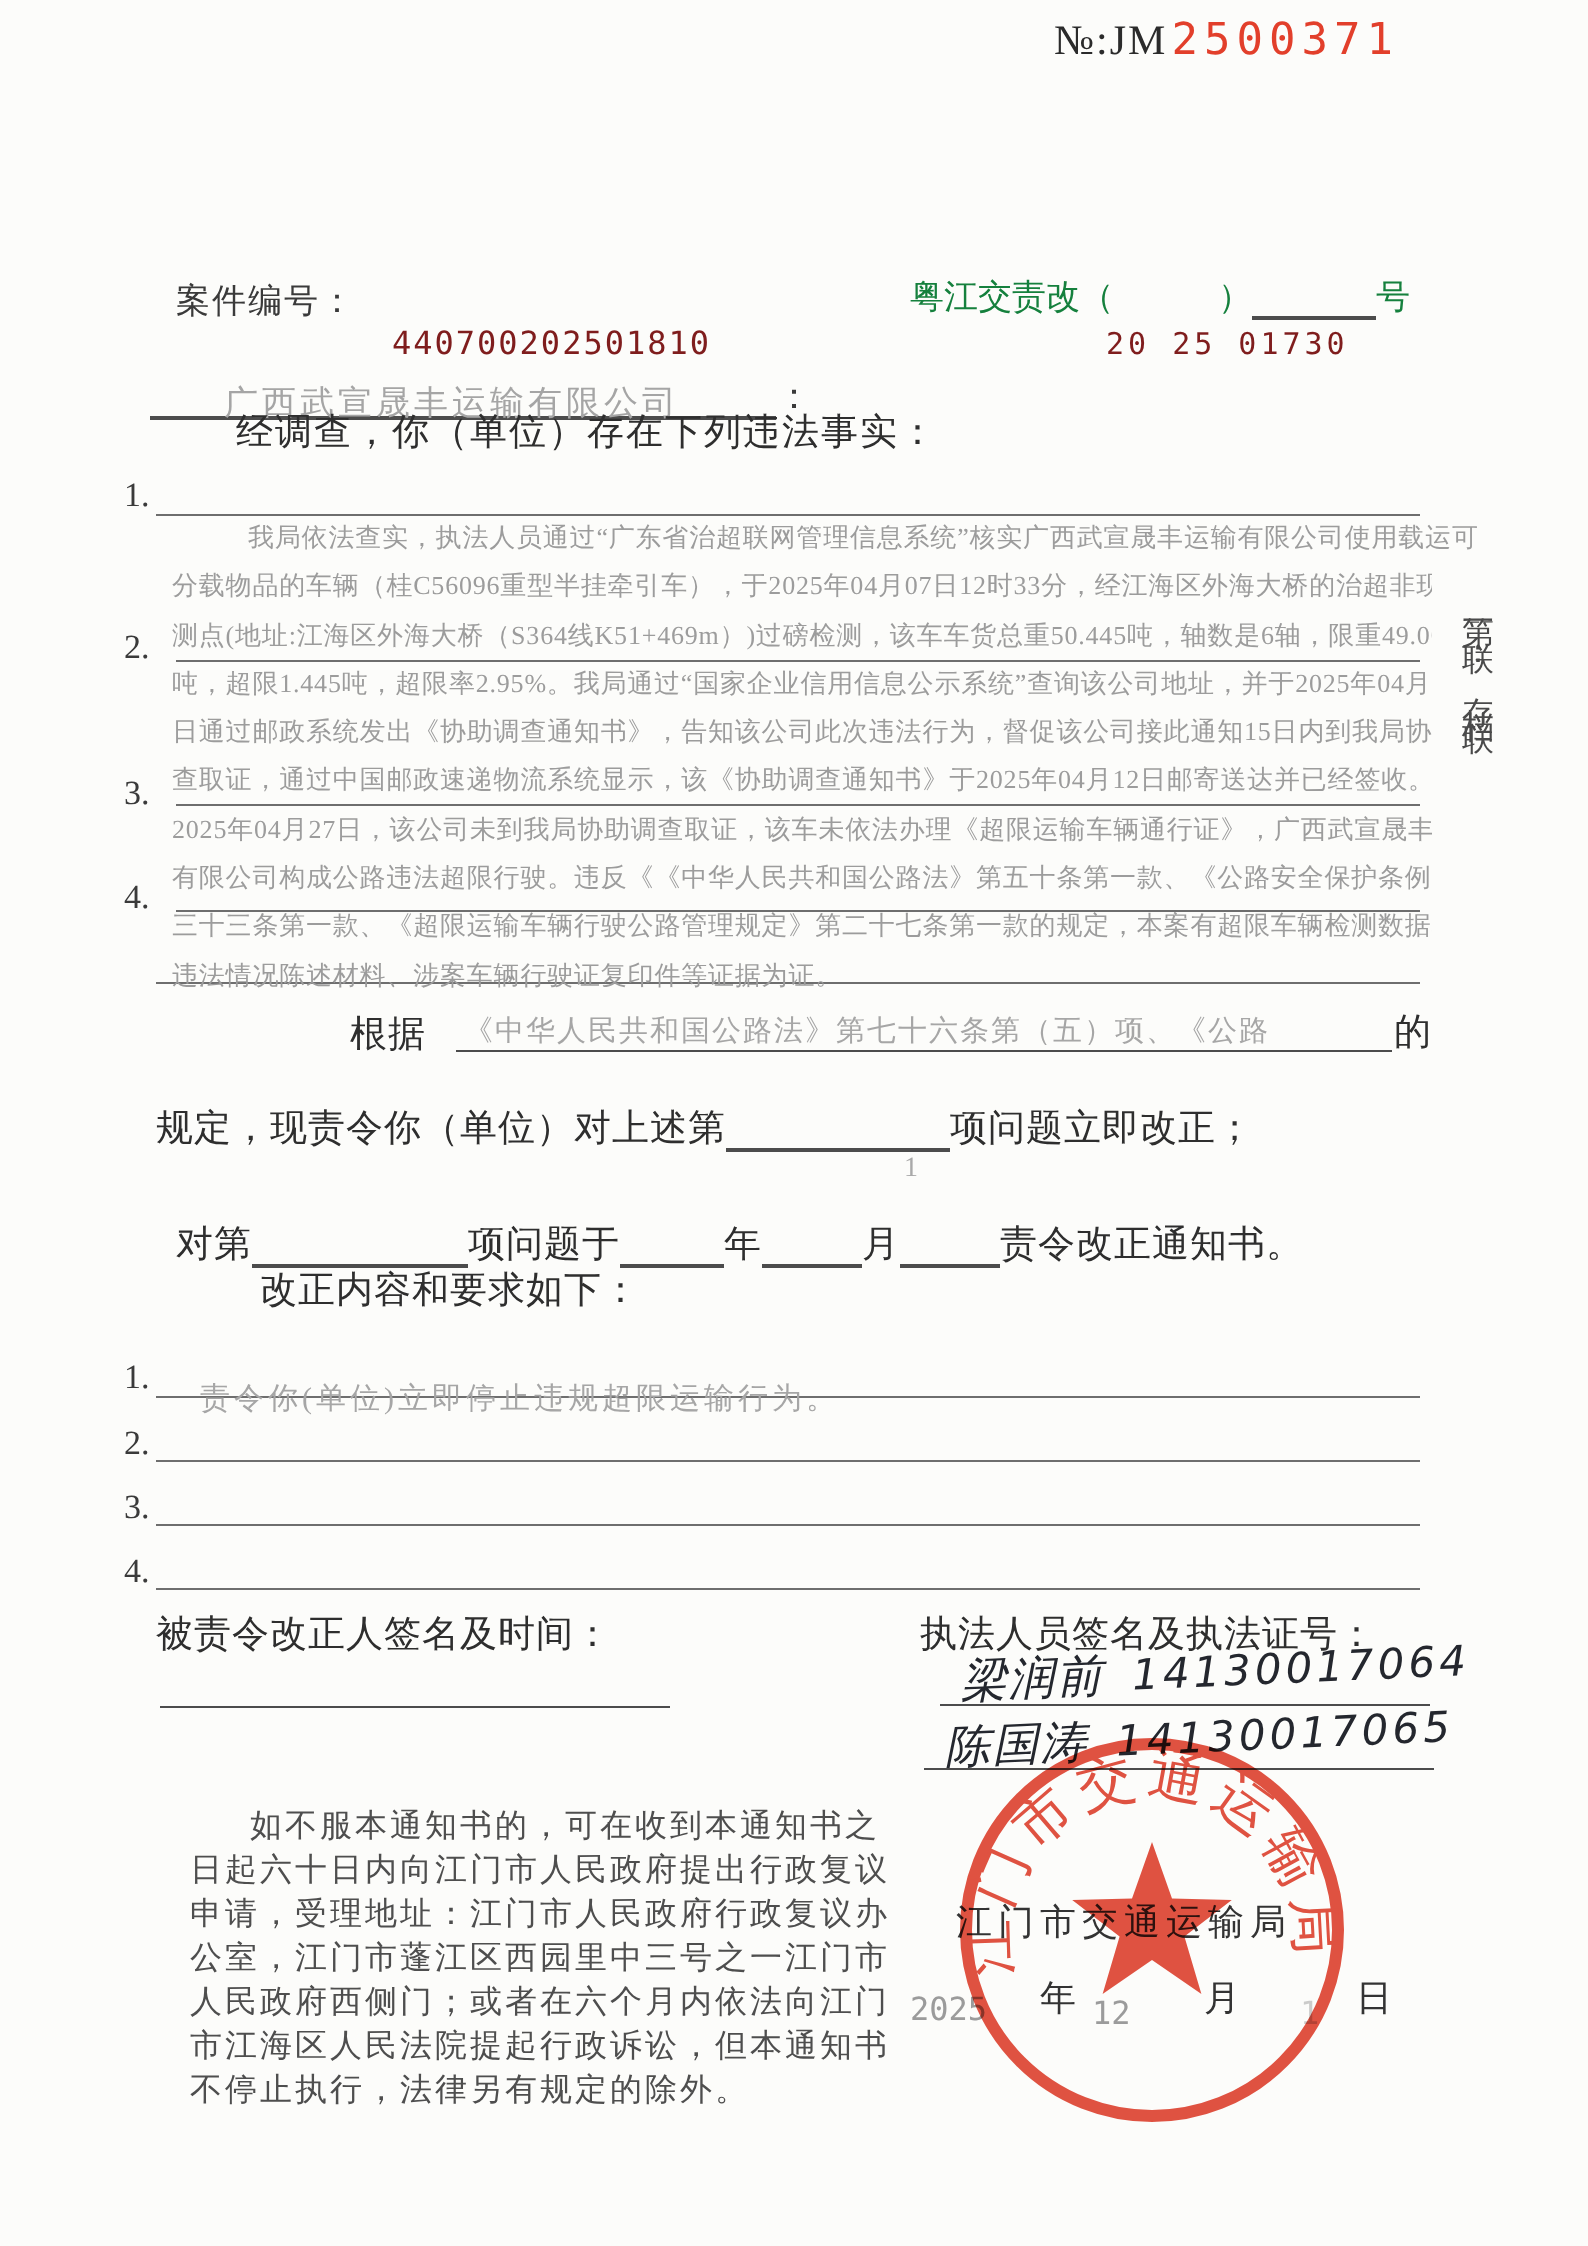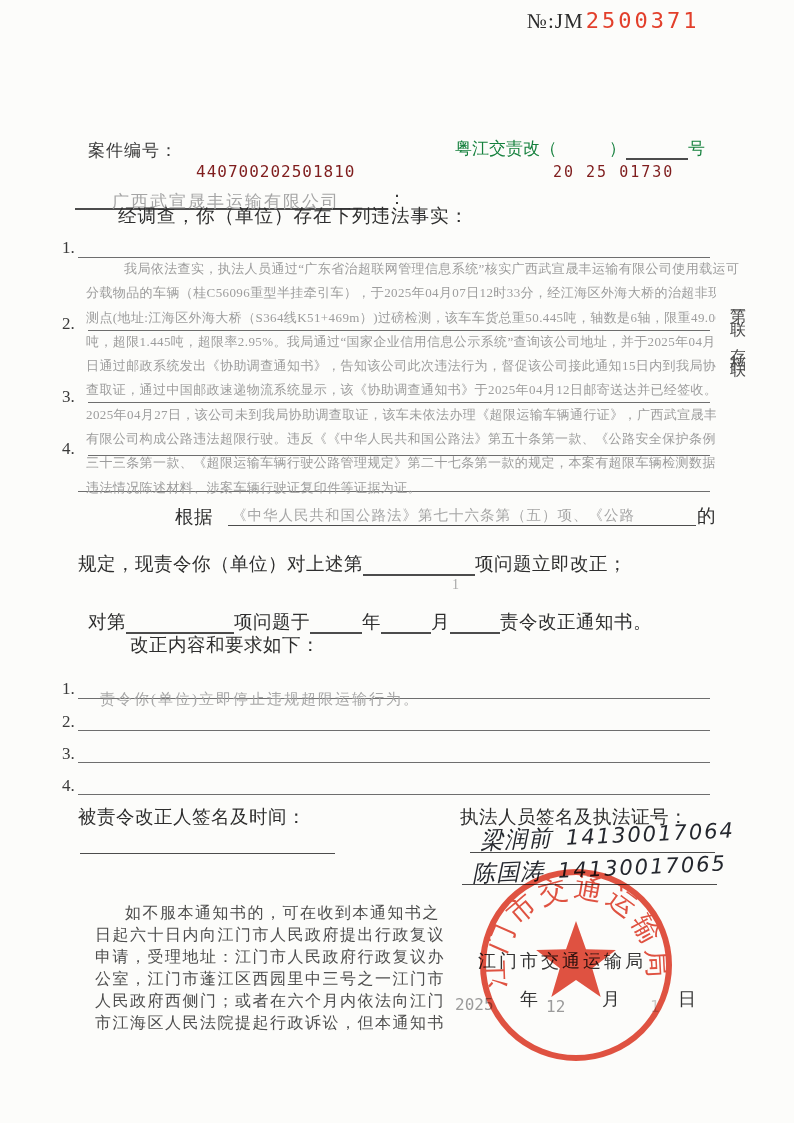--- a/index.html
+++ b/index.html
@@ -141,20 +141,21 @@
     <span>陈国涛</span><span class="no">14130017065</span>
   </div>
   <div class="sigline" style="left:462px;top:884px;width:255px;"></div>
 
   <div class="appeal" style="top:903px;padding-left:30px;">如不服本通知书的，可在收到本通知书之</div>
   <div class="appeal" style="top:925px;">日起六十日内向江门市人民政府提出行政复议</div>
   <div class="appeal" style="top:947px;">申请，受理地址：江门市人民政府行政复议办</div>
   <div class="appeal" style="top:969px;">公室，江门市蓬江区西园里中三号之一江门市</div>
   <div class="appeal" style="top:991px;">人民政府西侧门；或者在六个月内依法向江门</div>
   <div class="appeal" style="top:1013px;">市江海区人民法院提起行政诉讼，但本通知书</div>
+  <div class="appeal" style="top:1035px;">不停止执行，法律另有规定的除外。</div>
 
   <div class="abs agency">江门市交通运输局</div>
   <div class="abs date-label" style="left:520px;top:987px;">年</div>
   <div class="abs date-label" style="left:602px;top:987px;">月</div>
   <div class="abs date-label" style="left:678px;top:987px;">日</div>
   <div class="abs date-fill" style="left:455px;top:995px;">2025</div>
   <div class="abs date-fill" style="left:546px;top:997px;">12</div>
   <div class="abs date-fill" style="left:650px;top:997px;opacity:.5;">1</div>
 
   <svg class="abs seal" width="212" height="212" viewBox="0 0 212 212">

